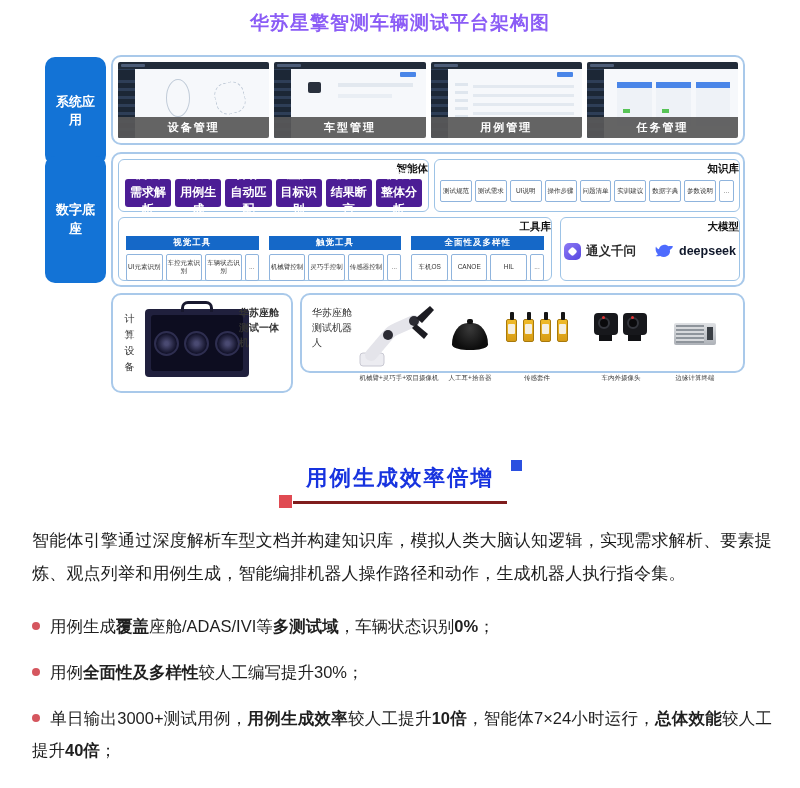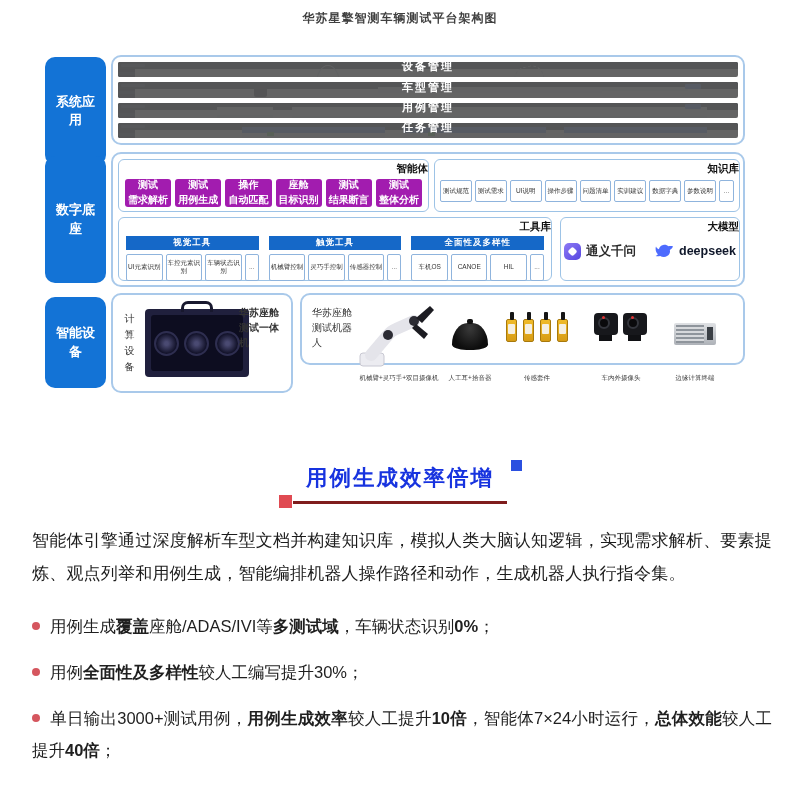--- a/index.html
+++ b/index.html
@@ -1,38 +1,38 @@
 <!DOCTYPE html>
 <html><head>
 <meta charset="utf-8">
 <style>
   * { margin:0; padding:0; box-sizing:border-box; }
   body { background:#fff; font-family:"Liberation Sans", sans-serif; }
   .page { position:relative; width:800px; height:788px; background:#fff; overflow:hidden; }
 
   .page-title { position:absolute; top:10px; left:0; width:100%; text-align:center;
-                font-size:12px; font-weight:bold; color:#404040; letter-spacing:1px; }
+                font-size:19px; font-weight:bold; color:#8b5cf6; letter-spacing:1px; }
 
   
   .row-label { position:absolute; left:45px; width:61px; background:#1373d6; border-radius:10px;
                color:#fff; font-size:13px; font-weight:bold; display:flex; align-items:center;
                justify-content:center; text-align:center; padding:0 9px; line-height:1.4; }
   #lbl-apps    { top:57px;  height:108px; }
   #lbl-base    { top:156px; height:127px; }
   #lbl-devices { top:297px; height:91px; }
 
   
   .panel { position:absolute; border:2px solid #a9c9ea; border-radius:10px; background:#fff; }
   #panel-apps  { left:111px; top:55px;  width:634px; height:90px; }
   #panel-base  { left:111px; top:152px; width:634px; height:135px; }
   #panel-dev-l { left:111px; top:293px; width:182px; height:100px; }
-  #panel-dev-r { left:300px; top:293px; width:445px; height:72px; }
-
-  
-  .screens { position:absolute; inset:0; display:flex; gap:5px; padding:5px;flex-direction:column; }
+  #panel-dev-r { left:300px; top:293px; width:445px; height:80px; }
+
+  
+  .screens { position:absolute; inset:0; display:flex; gap:5px; padding:5px; }
   .screen  { position:relative; flex:1; background:#f6f8fb; border-radius:2px; overflow:hidden; }
   .scr-top { position:absolute; left:0; right:0; top:0; height:7px; background:#222c3a; }
   .scr-top .dash { position:absolute; left:3px; top:2px; width:24px; height:3px; background:#4d5d78; border-radius:1px; }
   .scr-side { position:absolute; left:0; top:7px; bottom:0; width:17px; background:#1c2736;
               background-image:repeating-linear-gradient(to bottom, transparent 0 5px, #2e3e57 5px 8px);
               background-position:0 6px; }
   .scr-cap { position:absolute; left:0; right:0; bottom:0; height:21px; background:rgba(88,88,88,.93);
              color:#fff; font-size:11px; font-weight:bold; display:flex; align-items:center;
              justify-content:center; letter-spacing:2px; z-index:3; }
   .deco { position:absolute; }
@@ -53,23 +53,23 @@
   .d-g2 { left:50%; top:62%; width:7px; height:4px; background:#57c457; }
 
   
   .subbox { position:absolute; border:1.5px solid #9dc3e6; border-radius:6px; background:#fff; }
   #agent-box { left:5px;  top:5px;  width:311px; height:53px; }
   #kb-box    { left:321px; top:5px; width:306px; height:53px; }
   #tools-box { left:5px;  top:63px; width:434px; height:64px; }
   #llm-box   { left:447px; top:63px; width:180px; height:64px; }
   .sub-title { text-align:right; font-size:10.5px; font-weight:bold; color:#111; margin-top:3px; line-height:1.1; }
   .agent-row { display:flex; gap:4px; padding:4px 6px 0; }
-  .agent-btn { flex:1; height:28px; background:#a21caf; border-radius:3px; color:#fff;
+  .agent-btn { flex:1; height:28px; background:#4c1d95; border-radius:3px; color:#fff;
                display:flex; flex-direction:column; align-items:center; justify-content:center;
-               font-size:10px; font-weight:bold; line-height:1.45; text-align:center; }
+               font-size:12px; font-weight:bold; line-height:1.45; text-align:center; }
   .kb-row { display:flex; gap:3px; padding:5px 5px 0; }
   .kb-item { flex:1; height:22px; border:1px solid #8fb4dd; border-radius:2px; background:#fff;
              display:flex; align-items:center; justify-content:center; font-size:6.5px; color:#333;
              text-align:center; line-height:1.2; }
   .kb-item.ell { flex:0 0 15px; color:#666; }
   .tool-groups { display:flex; gap:10px; padding:3px 7px 0; }
   .tgroup { flex:1; }
   .tg-head { height:14px; background:#1568c8; color:#fff; font-size:8.5px; font-weight:bold;
              display:flex; align-items:center; justify-content:center; letter-spacing:1px; }
   .tg-items { display:flex; gap:3px; margin-top:4px; }
@@ -143,21 +143,20 @@
 </style>
 </head>
 <body>
 
 <div class="page">
 
   <div class="page-title">华苏星擎智测车辆测试平台架构图</div>
 
   <div class="row-label" id="lbl-apps">系统应用</div>
   <div class="row-label" id="lbl-base">数字底座</div>
-  <div class="row-label" id="lbl-devices">智能设备</div>
 
   <div class="panel" id="panel-apps">
     <div class="screens">
 
       <div class="screen">
         <span class="scr-top deco">
             <span class="dash"></span>
           </span>
         <span class="scr-side deco"></span>
         <span class="deco d-oval"></span>

